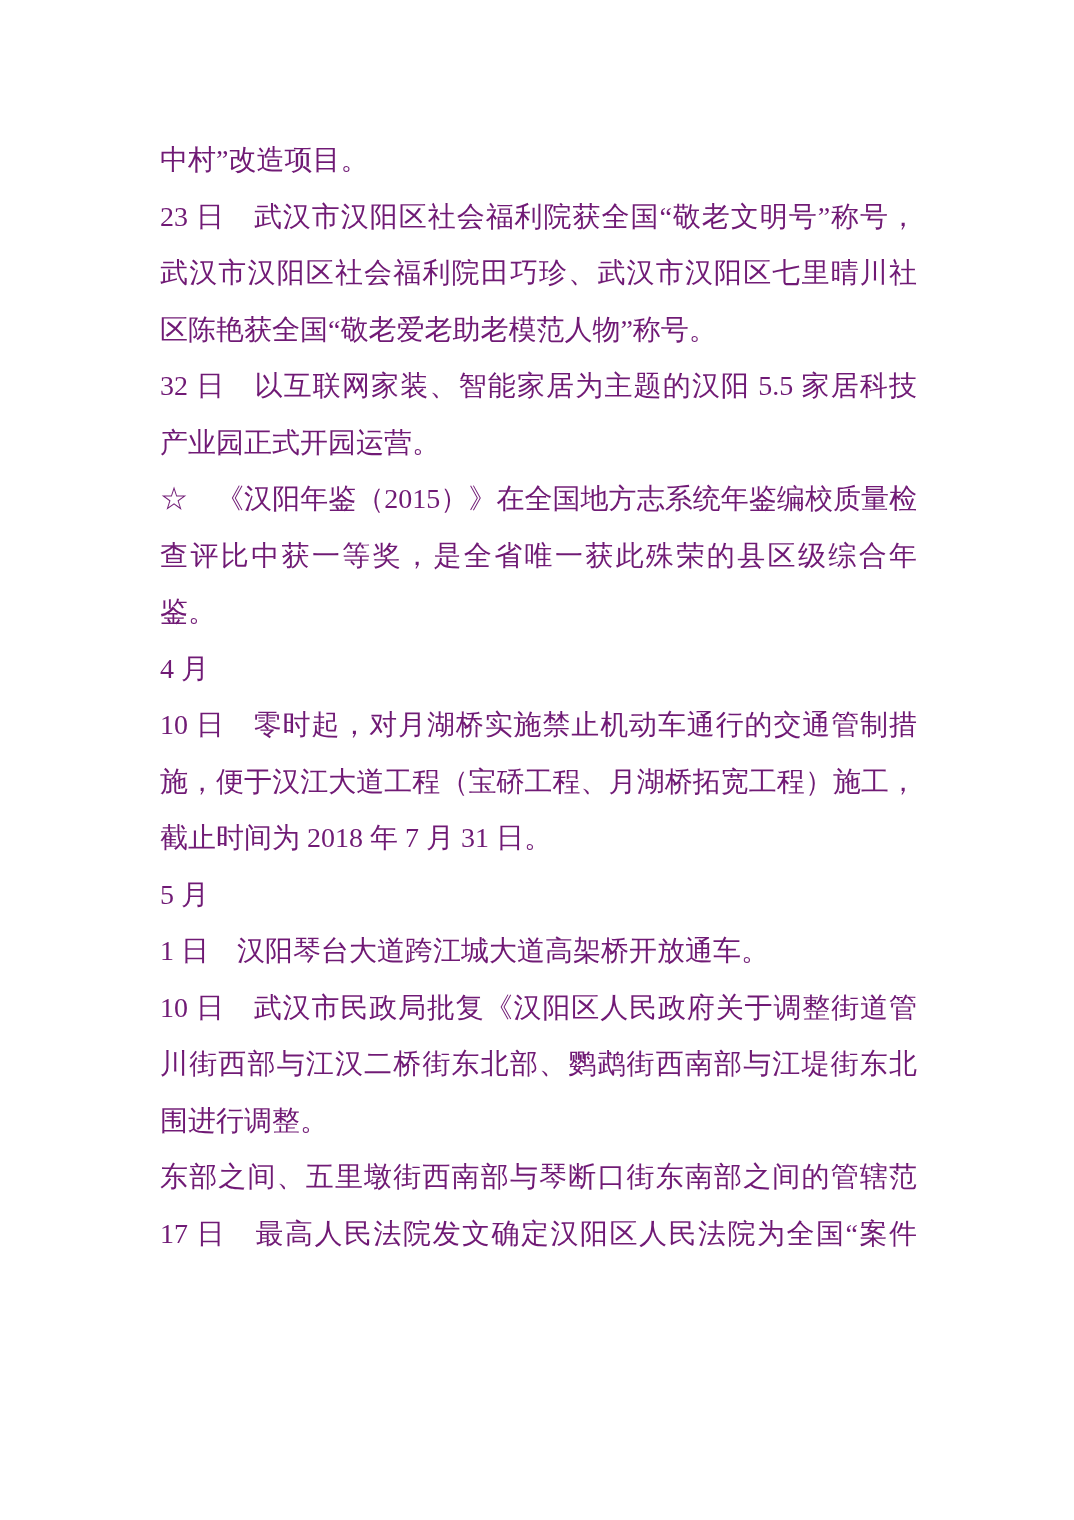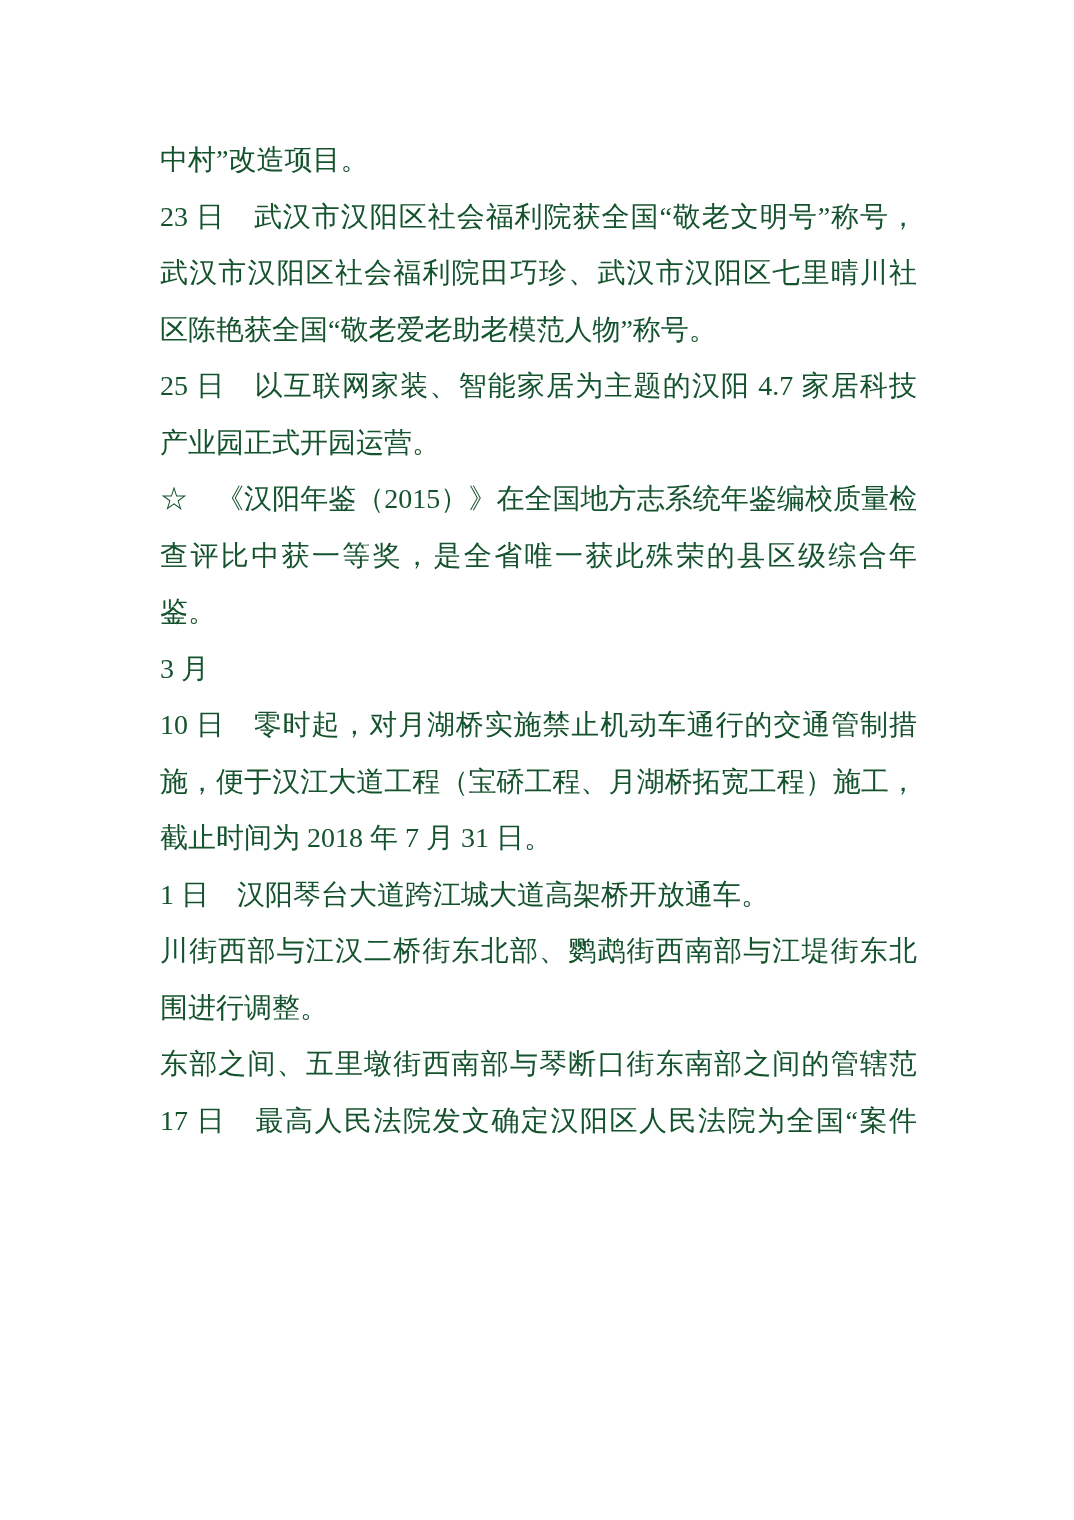--- a/index.html
+++ b/index.html
@@ -18,48 +18,50 @@
   .text-block {
     position: absolute;
     top: 132px;
     left: 160px;
     width: 757px;
   }
   .line {
     height: 56.5px;
     line-height: 56.5px;
     font-size: 28px;
-    color: #14532d;
+    color: #701a75;
     white-space: pre-wrap;
     text-align: left;
     letter-spacing: 0;
   }
   .line.justify {
     text-align: justify;
     text-align-last: justify;
     text-justify: inter-character;
   }
 </style>
 </head>
 <body>
 
 <div class="page">
   <div class="text-block">
     <div class="line">中村”改造项目。</div>
     <div class="line justify">23 日　武汉市汉阳区社会福利院获全国“敬老文明号”称号，</div>
     <div class="line justify">武汉市汉阳区社会福利院田巧珍、武汉市汉阳区七里晴川社</div>
     <div class="line">区陈艳获全国“敬老爱老助老模范人物”称号。</div>
-    <div class="line justify">25 日　以互联网家装、智能家居为主题的汉阳 4.7 家居科技</div>
+    <div class="line justify">32 日　以互联网家装、智能家居为主题的汉阳 5.5 家居科技</div>
     <div class="line">产业园正式开园运营。</div>
     <div class="line justify">☆　《汉阳年鉴（2015）》在全国地方志系统年鉴编校质量检</div>
     <div class="line justify">查评比中获一等奖，是全省唯一获此殊荣的县区级综合年</div>
     <div class="line">鉴。</div>
-    <div class="line">3 月</div>
+    <div class="line">4 月</div>
     <div class="line justify">10 日　零时起，对月湖桥实施禁止机动车通行的交通管制措</div>
     <div class="line justify">施，便于汉江大道工程（宝硚工程、月湖桥拓宽工程）施工，</div>
     <div class="line">截止时间为 2018 年 7 月 31 日。</div>
+    <div class="line">5 月</div>
     <div class="line">1 日　汉阳琴台大道跨江城大道高架桥开放通车。</div>
+    <div class="line justify">10 日　武汉市民政局批复《汉阳区人民政府关于调整街道管</div>
     <div class="line justify">川街西部与江汉二桥街东北部、鹦鹉街西南部与江堤街东北</div>
     <div class="line">围进行调整。</div>
     <div class="line justify">东部之间、五里墩街西南部与琴断口街东南部之间的管辖范</div>
     <div class="line justify">17 日　最高人民法院发文确定汉阳区人民法院为全国“案件</div>
   </div>
 </div>
 
 </body></html>

